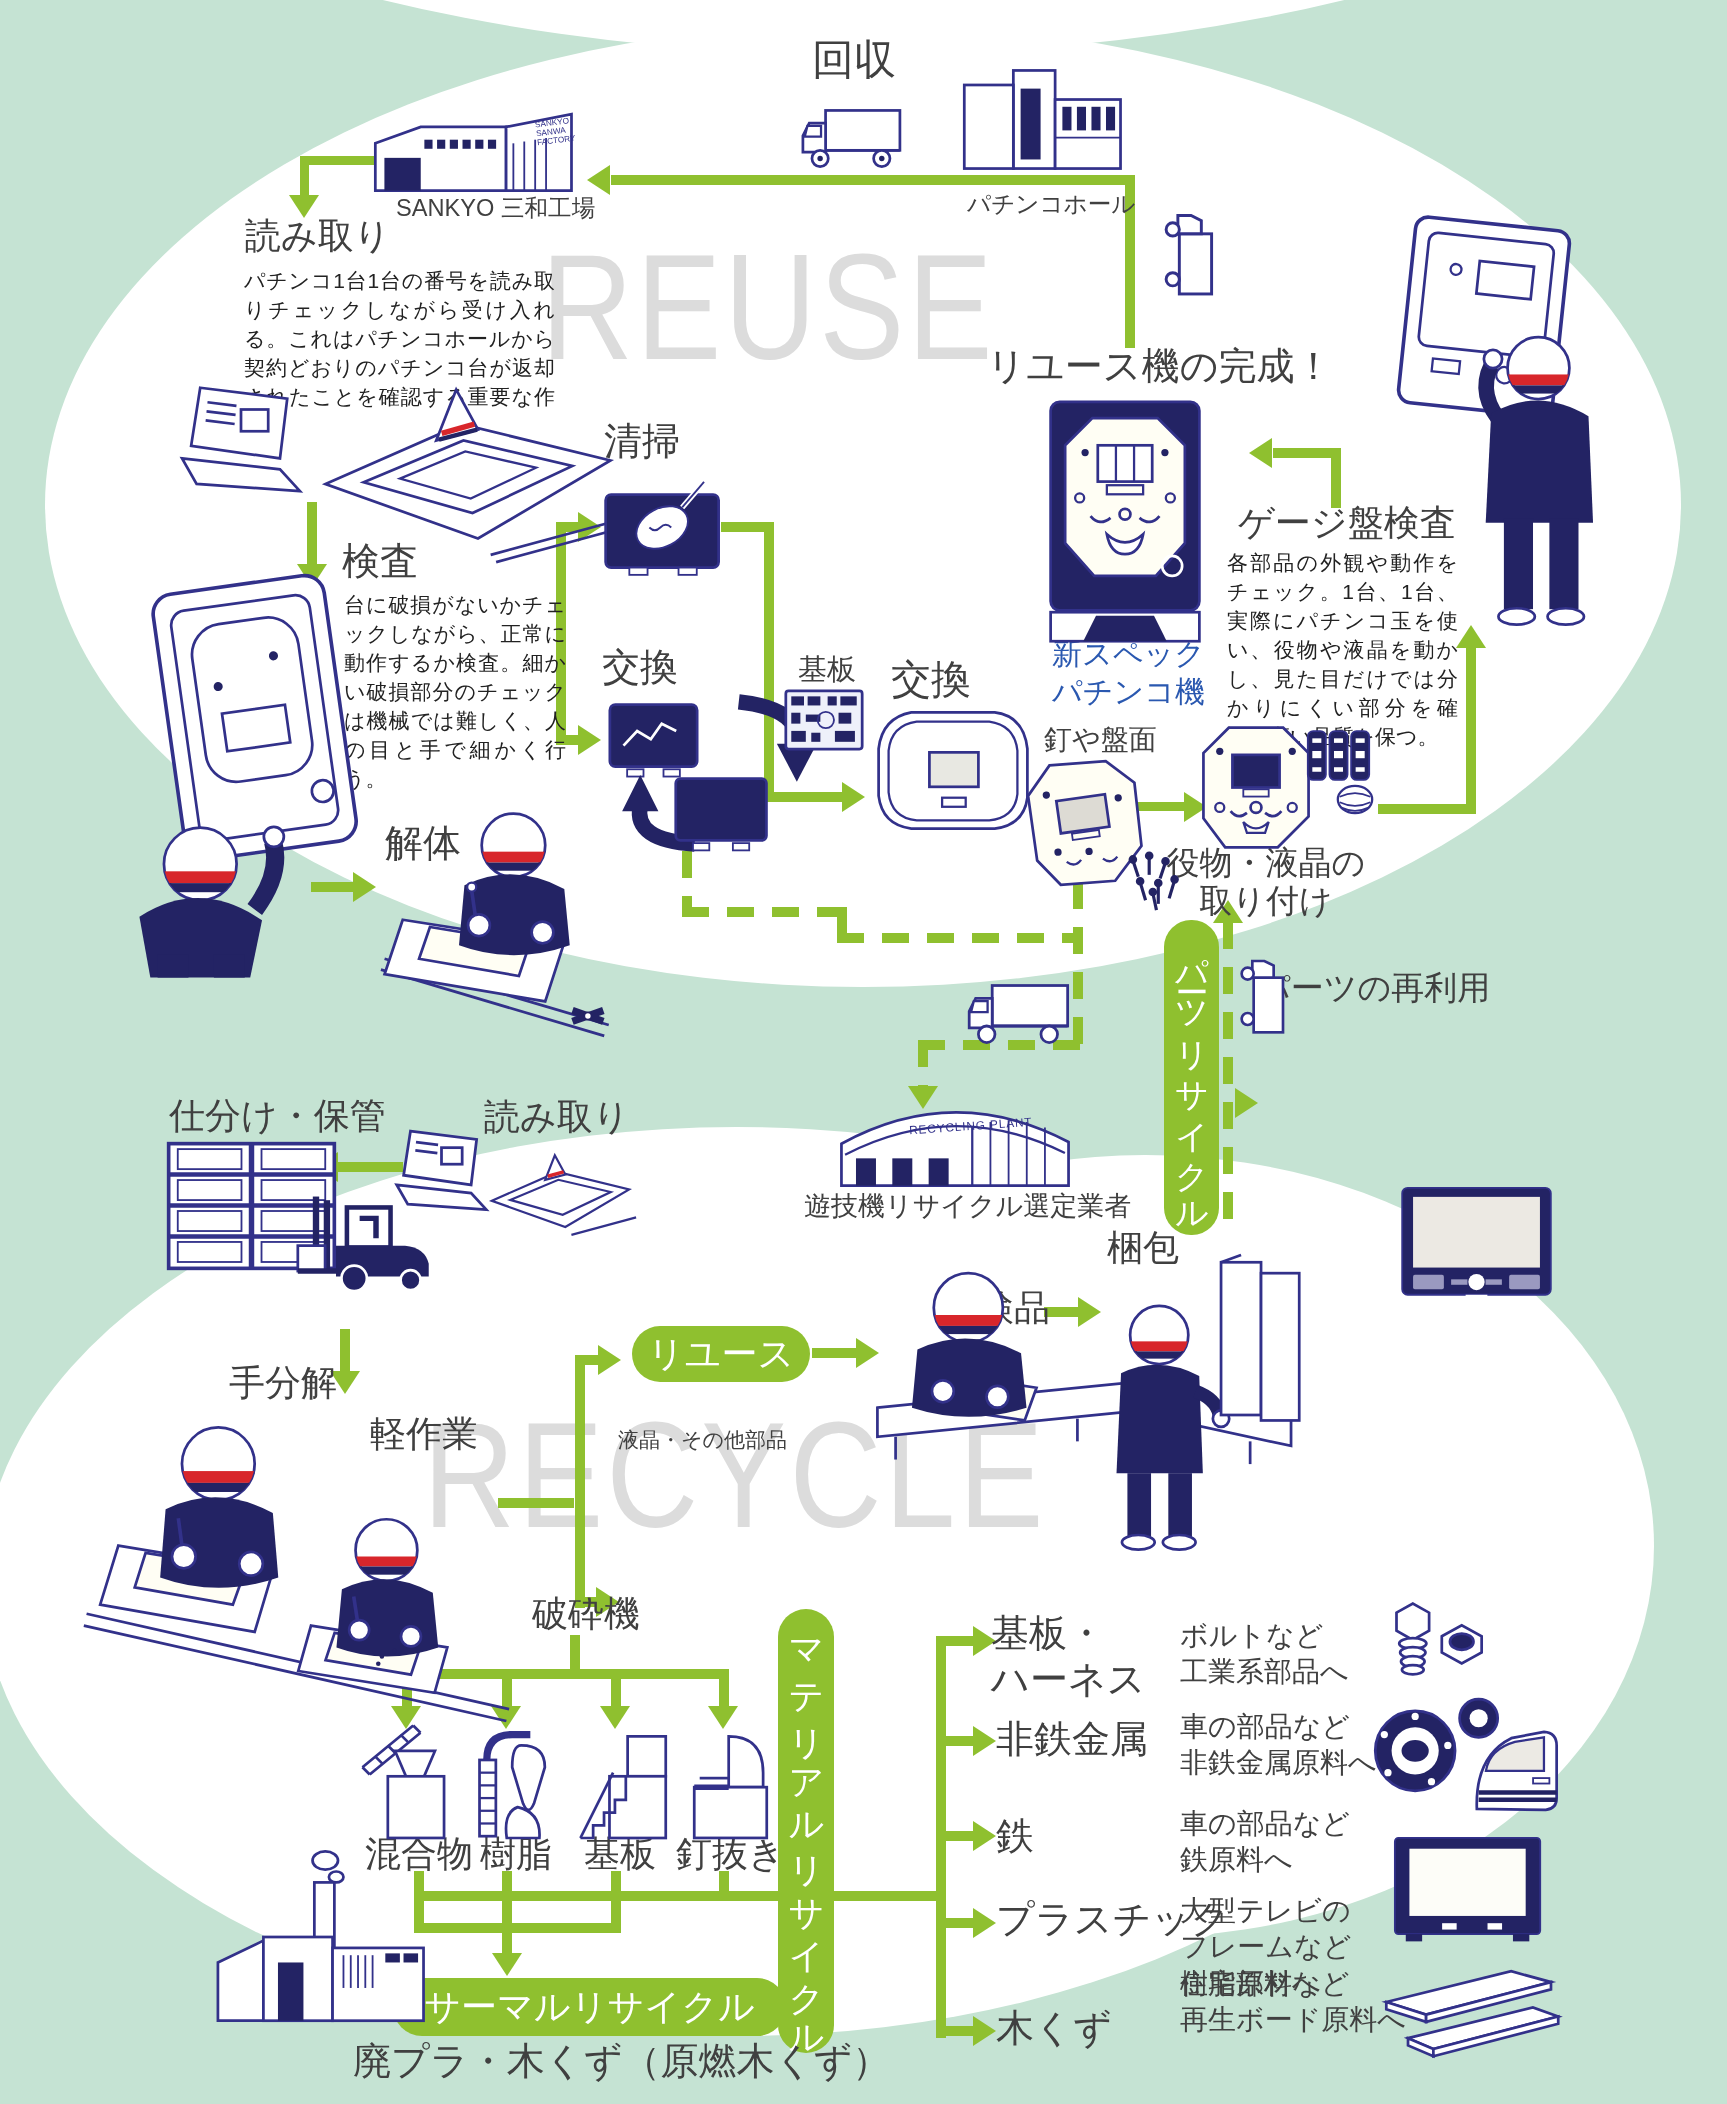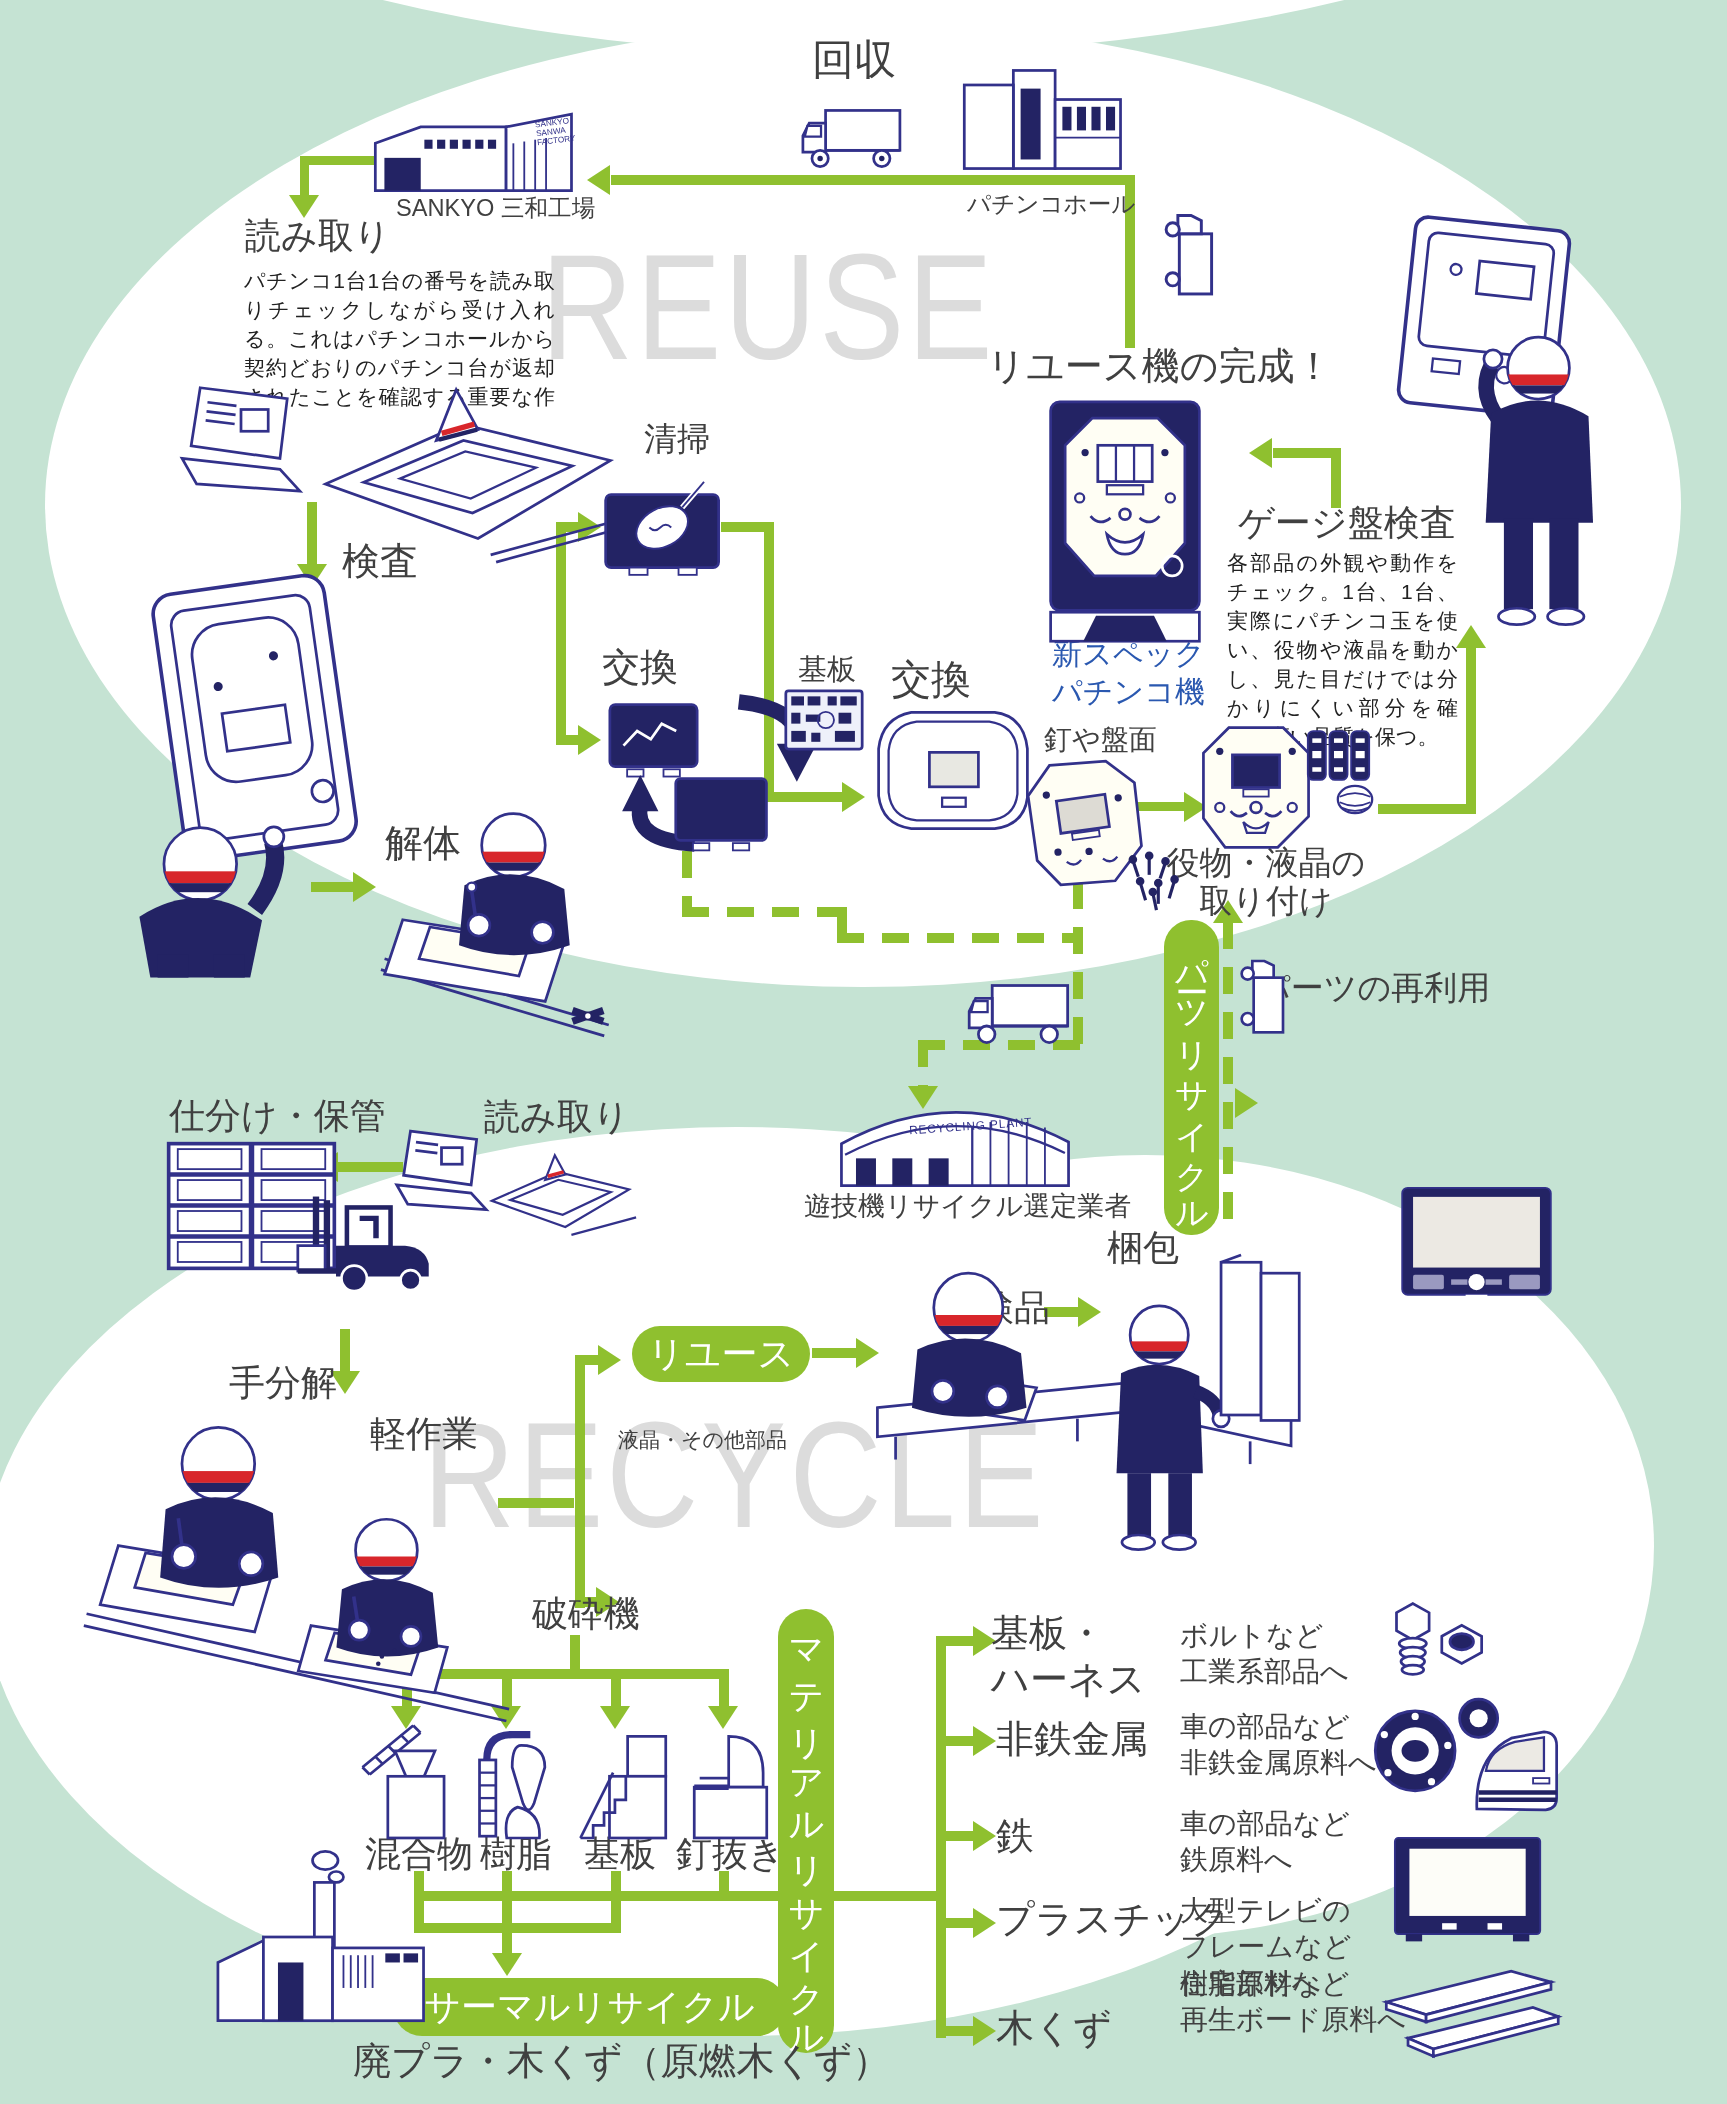--- a/index.html
+++ b/index.html
@@ -133,21 +133,22 @@
   <div class="pill vtext" style="left:778px;top:1609px;width:56px;height:444px;border-radius:28px;font-size:35px;">
     <span>マテリアルリサイクル</span>
   </div>
 
   <div class="lbl" style="left:812px;top:36px;font-size:42px;">回収</div>
   <div class="lbl" style="left:967px;top:191px;font-size:23.6px;">パチンコホール</div>
   <div class="lbl" style="left:396px;top:195px;font-size:23.6px;">SANKYO 三和工場</div>
   <div class="lbl" style="left:245px;top:215px;font-size:36px;">読み取り</div>
   <div class="desc" style="left:244px;top:267px;width:311px;font-size:21px;">パチンコ1台1台の番号を読み取りチェックしながら受け入れる。これはパチンコホールから契約どおりのパチンコ台が返却されたことを確認する重要な作業。</div>
   <div class="lbl" style="left:342px;top:540px;font-size:38px;">検査</div>
-  <div class="lbl" style="left:604px;top:420px;font-size:33px;margin-left:40px;">清掃</div>
+  <div class="desc" style="left:344px;top:591px;width:222px;font-size:21px;">台に破損がないかチェックしながら、正常に動作するか検査。細かい破損部分のチェックは機械では難しく、人の目と手で細かく行う。</div>
+  <div class="lbl" style="left:604px;top:420px;font-size:38px;">清掃</div>
   <div class="lbl" style="left:602px;top:646px;font-size:38px;">交換</div>
   <div class="lbl" style="left:798px;top:653px;font-size:29px;">基板</div>
   <div class="lbl" style="left:891px;top:656px;font-size:40px;">交換</div>
   <div class="lbl" style="left:1044px;top:724px;font-size:28px;">釘や盤面</div>
   <div class="lbl" style="left:1166px;top:844px;width:200px;font-size:33px;text-align:center;">役物・液晶の
 取り付け</div>
   <div class="lbl" style="left:1238px;top:502px;font-size:36px;">ゲージ盤検査</div>
   <div class="desc" style="left:1227px;top:549px;width:231px;font-size:21px;">各部品の外観や動作をチェック。1台、1台、実際にパチンコ玉を使い、役物や液晶を動かし、見た目だけでは分かりにくい部分を確認、高い品質を保つ。</div>
   <div class="lbl" style="left:987px;top:345px;font-size:38px;">リユース機の完成！</div>
   <div class="lbl blue" style="left:1051px;top:635px;width:155px;font-size:30px;text-align:center;line-height:1.25;">新スペック

